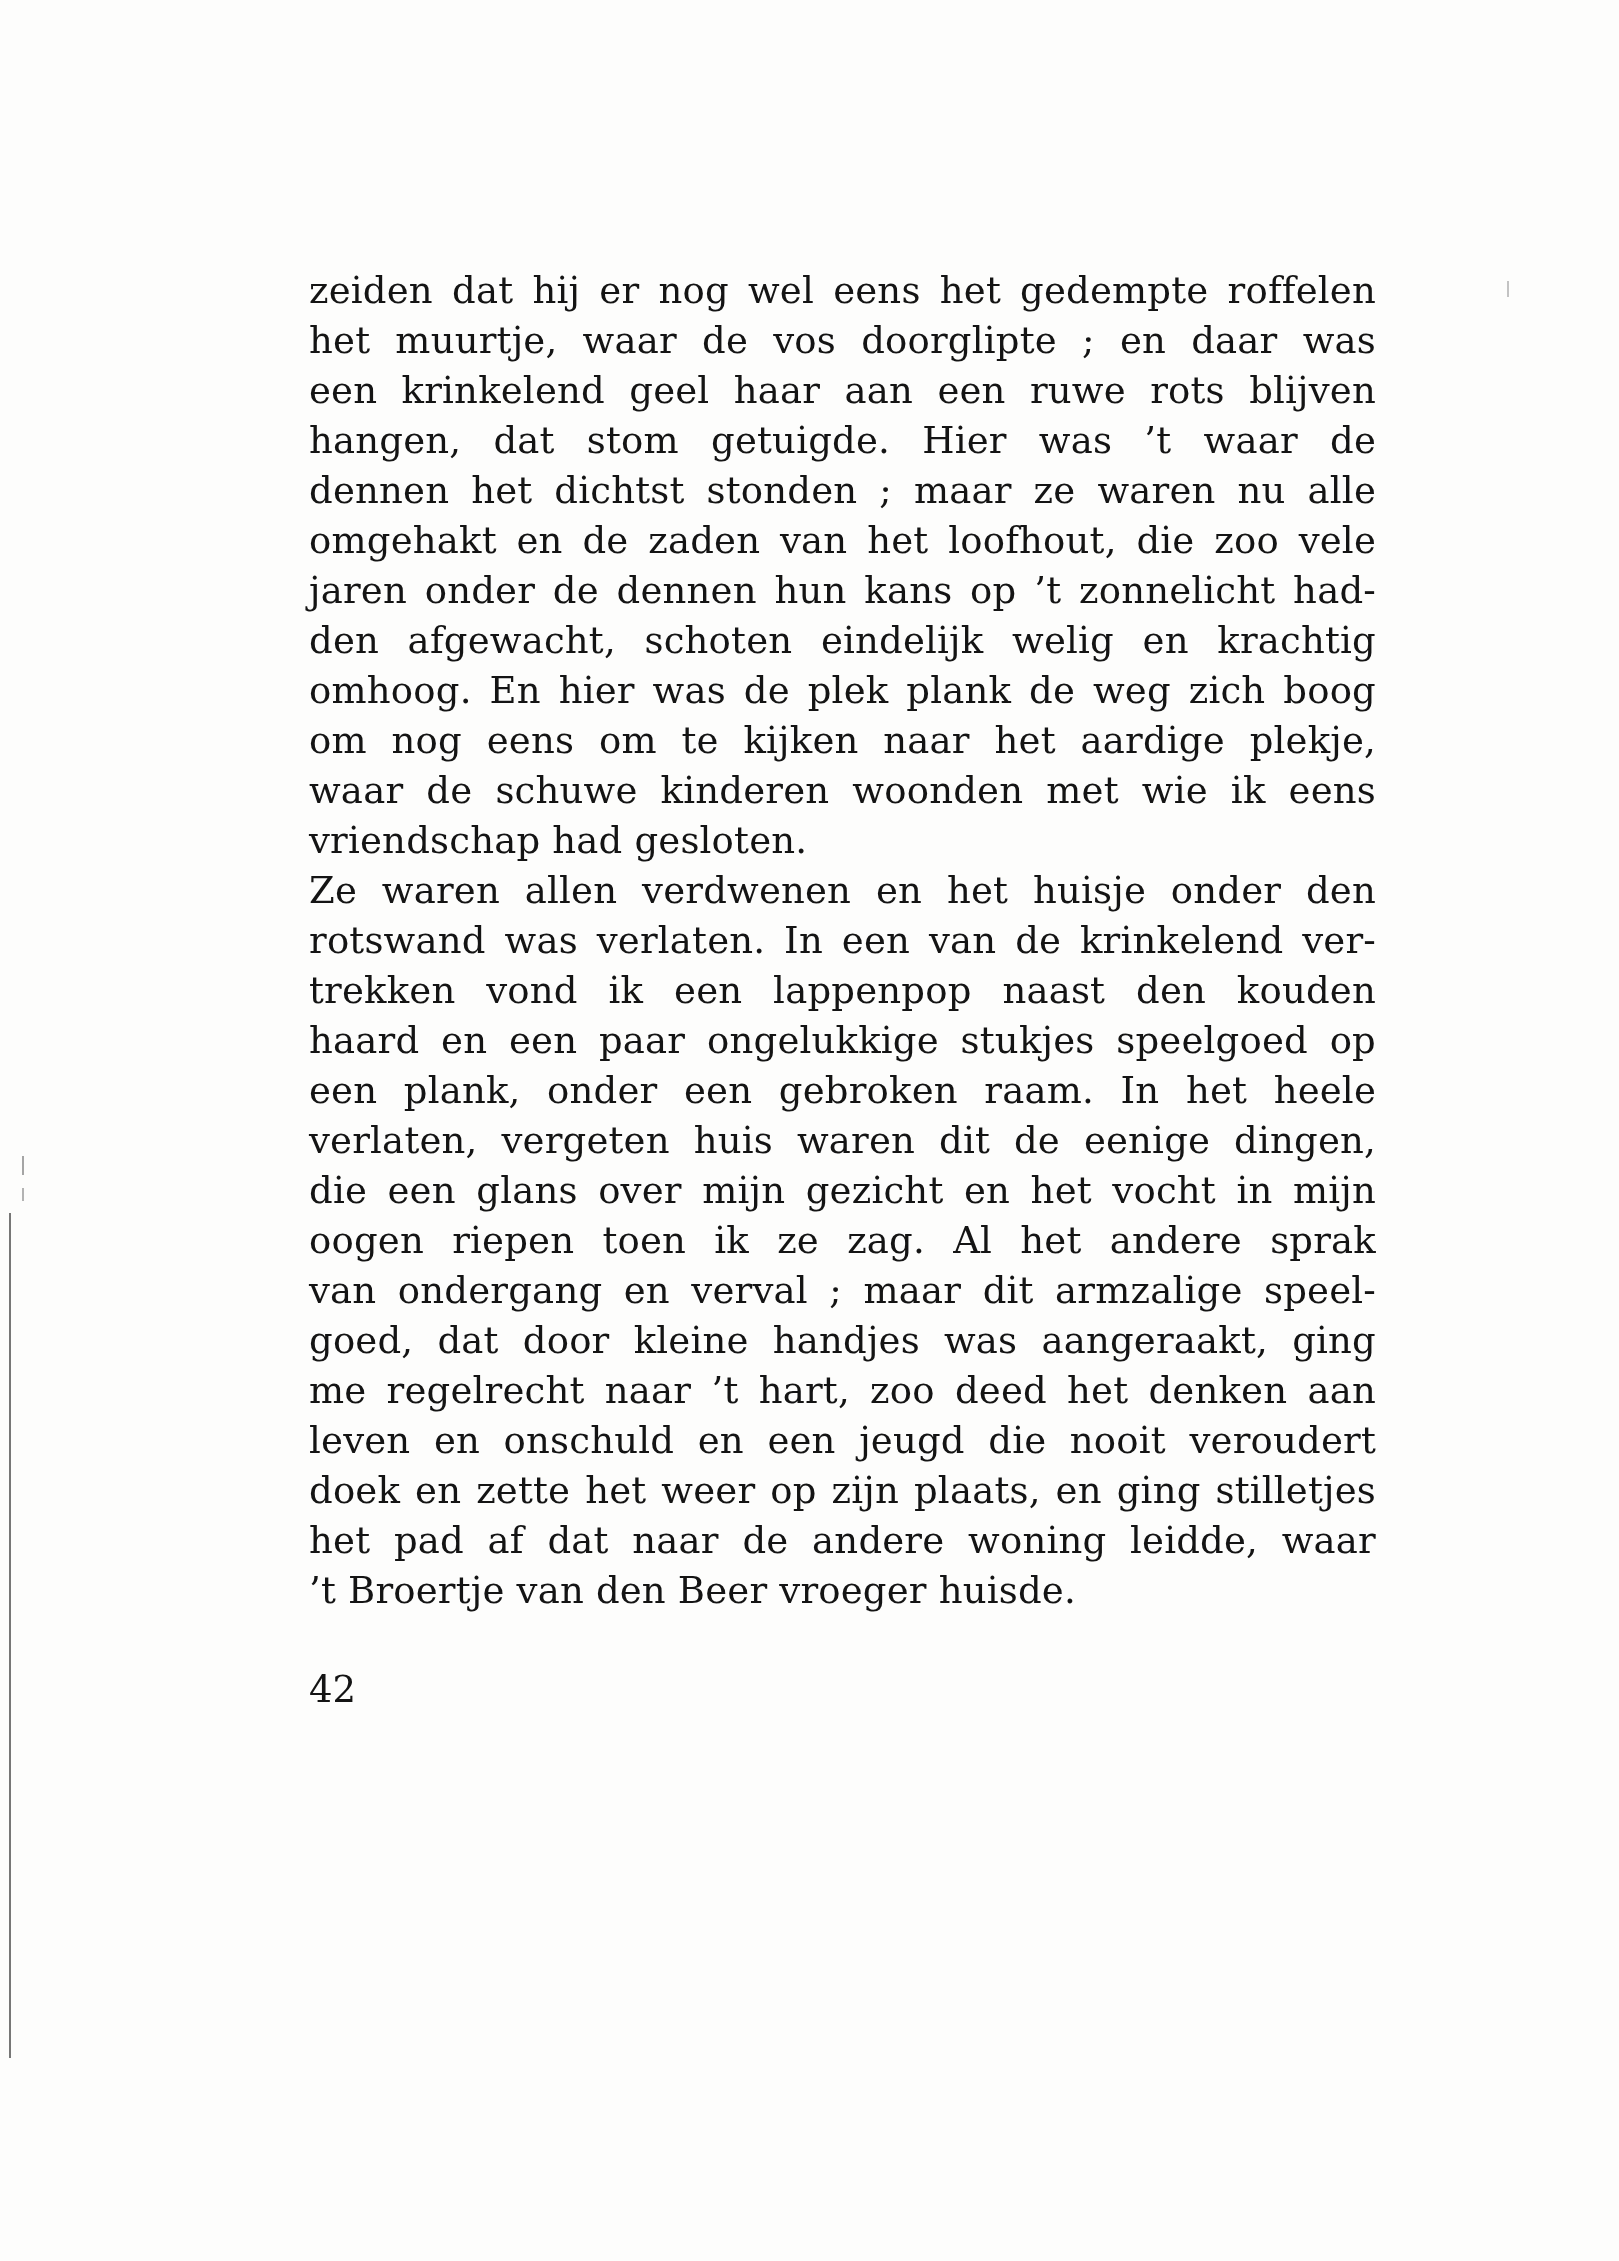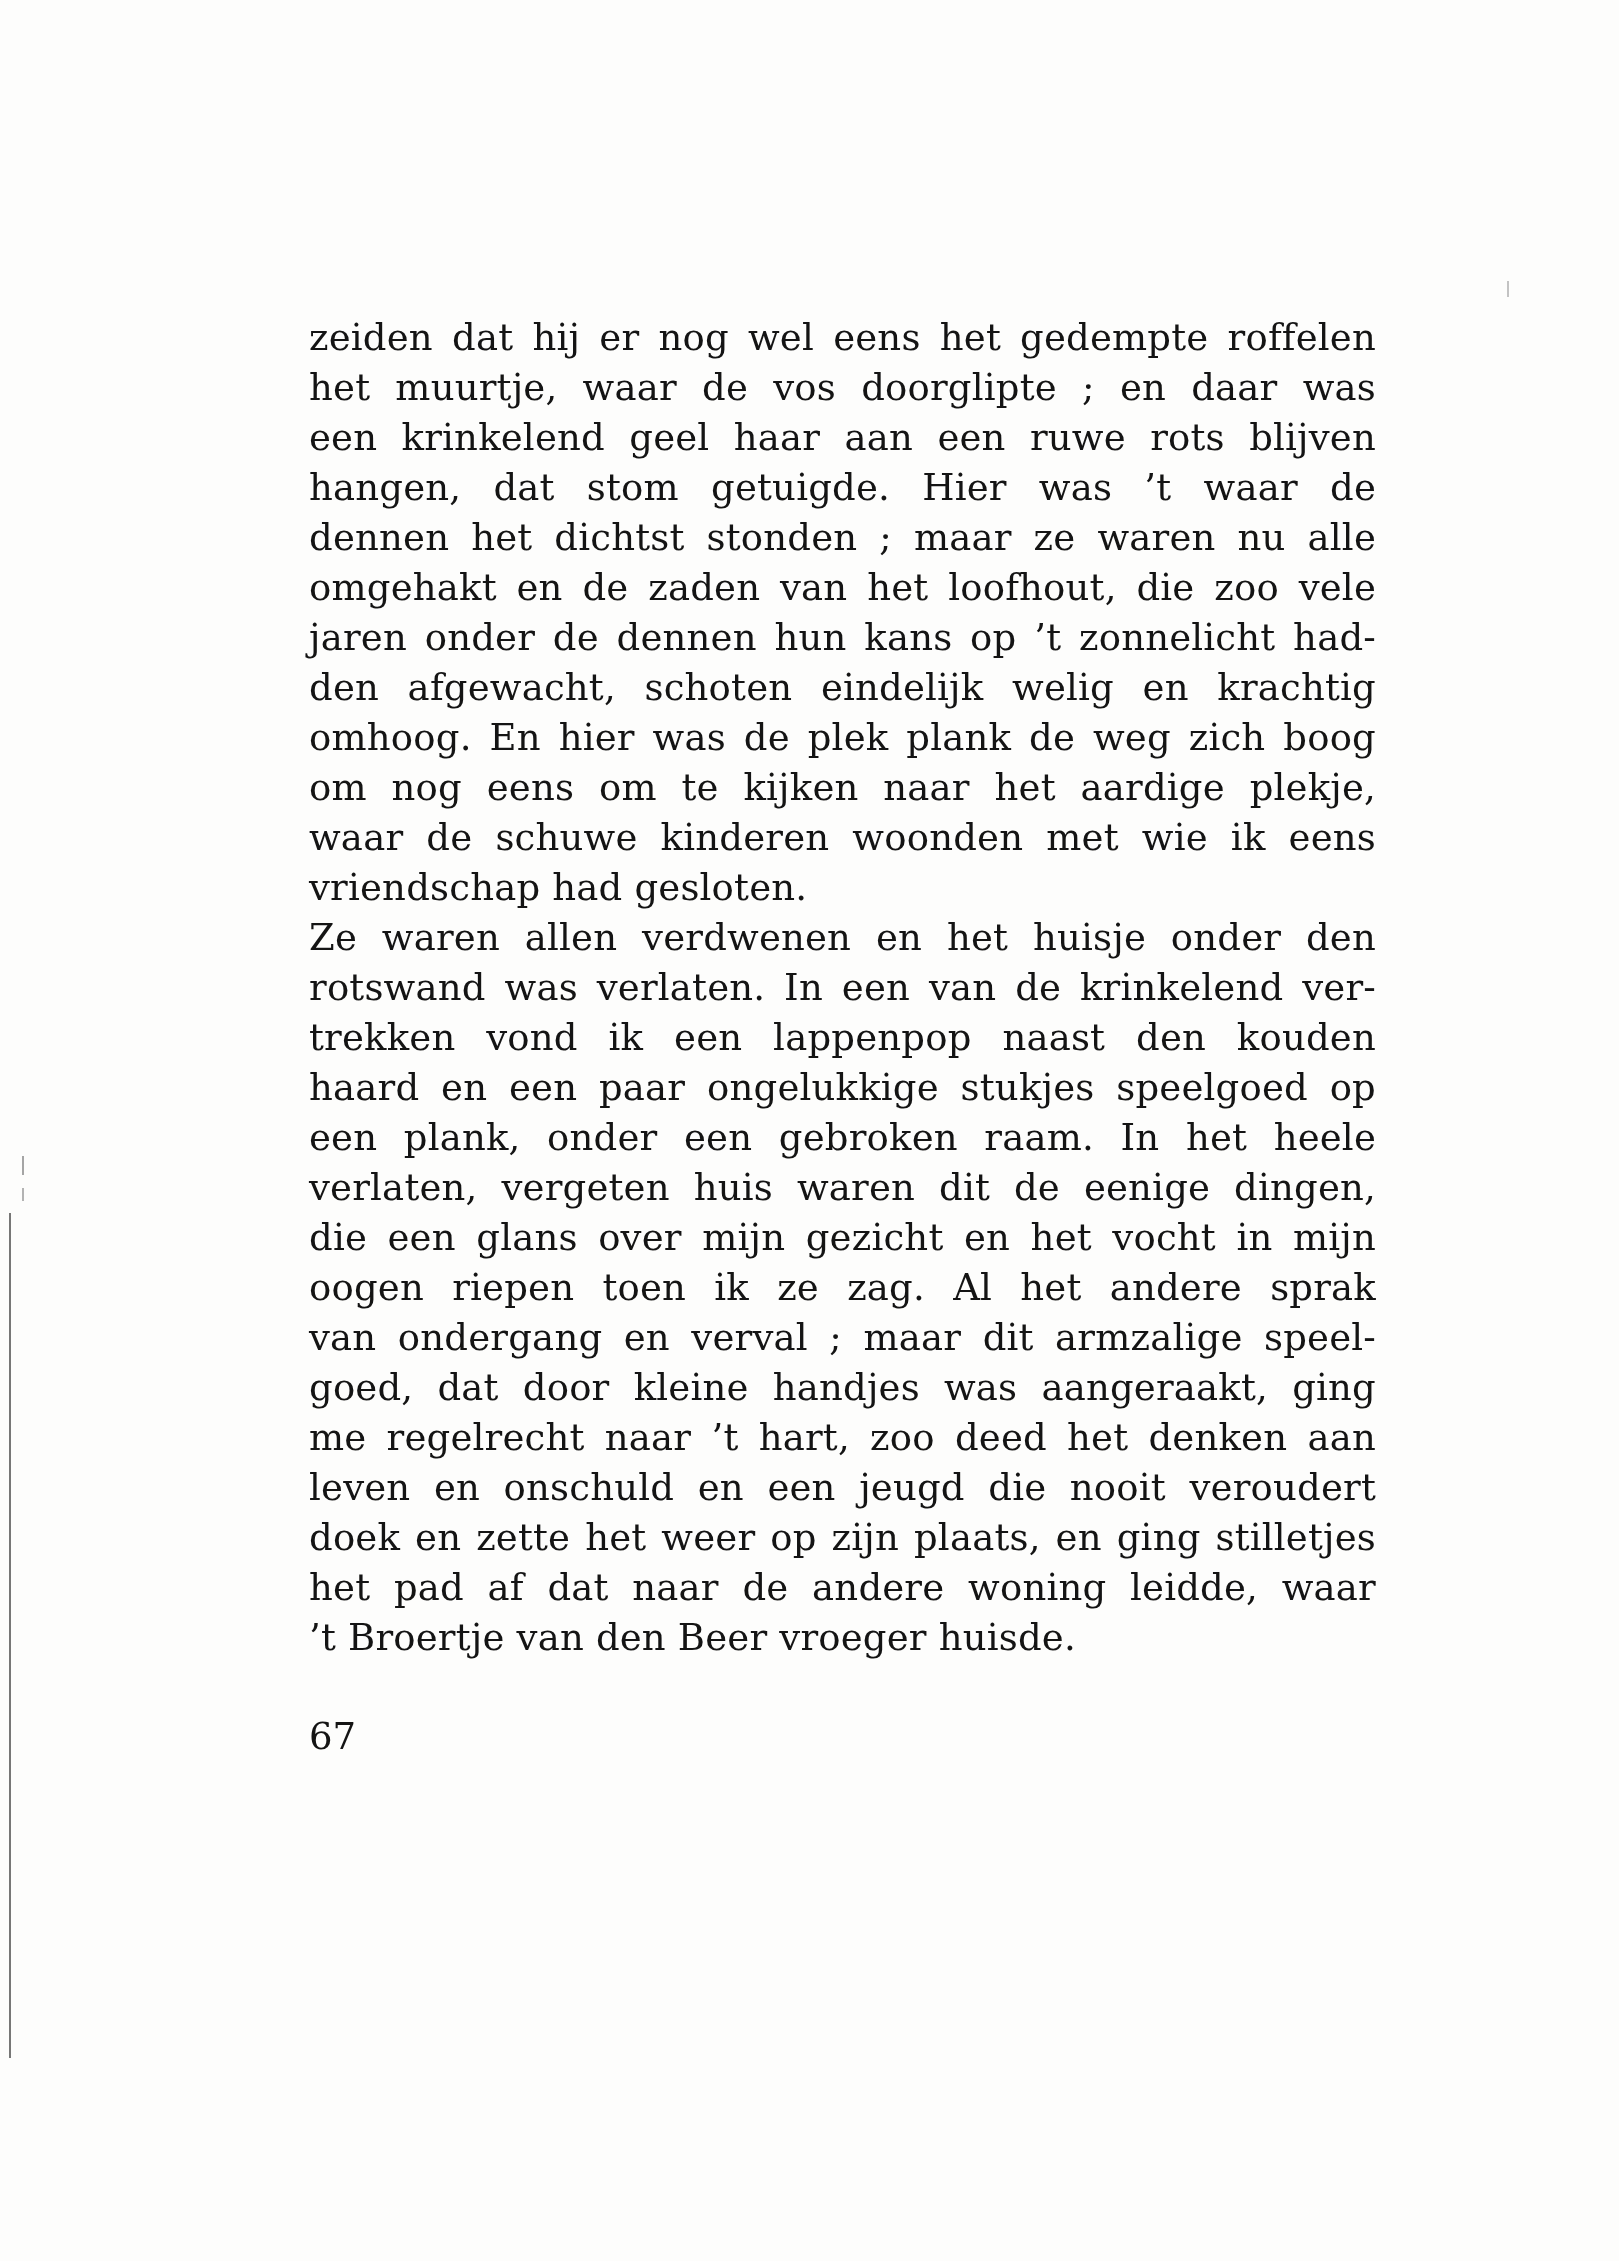--- a/index.html
+++ b/index.html
@@ -14,21 +14,20 @@
     background: #fdfdfc;
     overflow: hidden;
     font-family: "DejaVu Serif", "Liberation Serif", serif;
     color: #141414;
   }
   .text-block {
     position: absolute;
     left: 309px;
     top: 266px;
     width: 1067px;
-    margin-top: 47px;
   }
   .line {
     font-size: 37px;
     line-height: 50px;
     text-align: justify;
     text-align-last: justify;
     letter-spacing: 0.2px;
     white-space: normal;
   }
   .line.last {
@@ -115,16 +114,16 @@
           <div class="line">oogen riepen toen ik ze zag. Al het andere sprak</div>
           <div class="line">van ondergang en verval ; maar dit armzalige speel-</div>
           <div class="line">goed, dat door kleine handjes was aangeraakt, ging</div>
           <div class="line">me regelrecht naar ’t hart, zoo deed het denken aan</div>
           <div class="line">leven en onschuld en een jeugd die nooit veroudert</div>
           <div class="line">doek en zette het weer op zijn plaats, en ging stilletjes</div>
           <div class="line">het pad af dat naar de andere woning leidde, waar</div>
           <div class="line last">’t Broertje van den Beer vroeger huisde.</div>
         </div>
       </div>
-    <div class="page-number">67</div>
+    <div class="page-number">42</div>
   </div>
 </div>
 
 
 </body></html>

